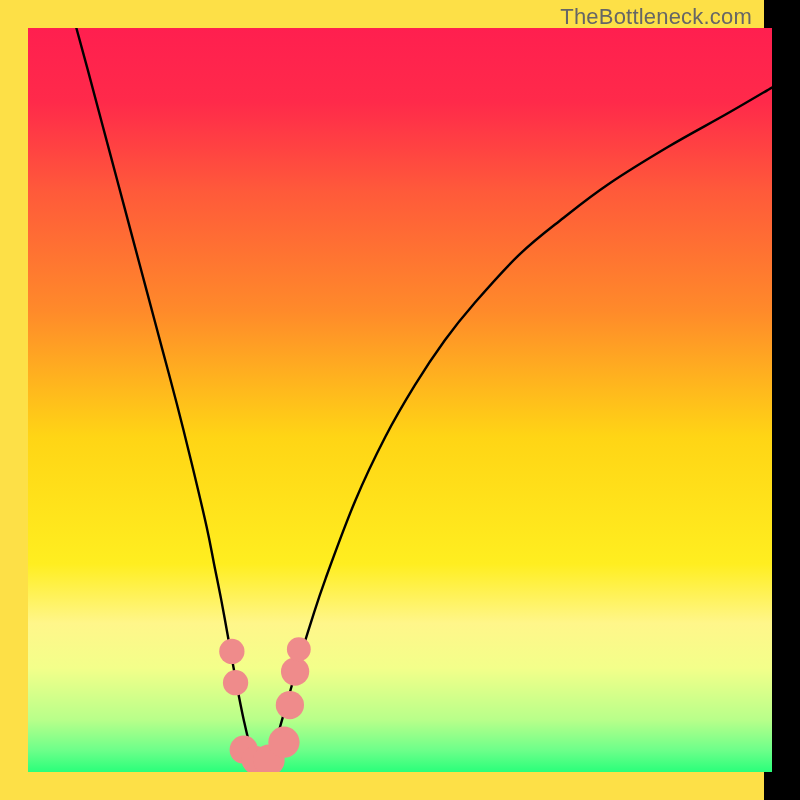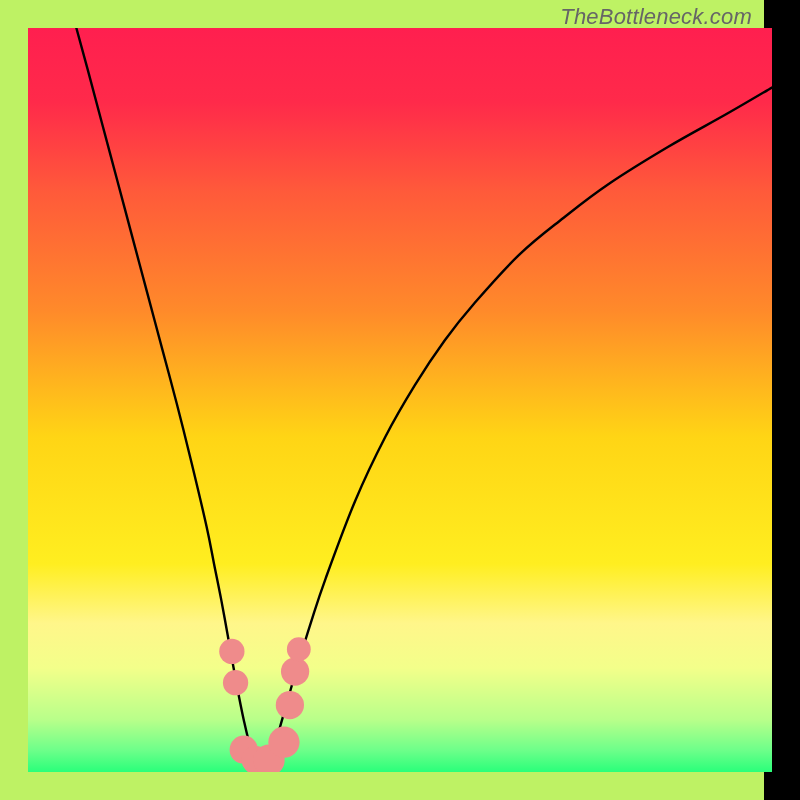--- a/index.html
+++ b/index.html
@@ -1,22 +1,21 @@
 <!DOCTYPE html>
 <html><head>
 <meta charset="utf-8">
 <style>
   * { margin: 0; padding: 0; box-sizing: border-box; }
   html, body { width: 800px; height: 800px; overflow: hidden; background: #000; }
   .frame {
     position: relative;
     width: 764px;
     height: 800px;
-    background: #bef264;
-    font-style: italic;
+    background: #fde047;
   }
   .watermark {
     position: absolute;
     top: 4px;
     right: 12px;
     color: #666;
     font-family: Arial, Helvetica, sans-serif;
     font-size: 22px;
     font-weight: 400;
     letter-spacing: 0.2px;

